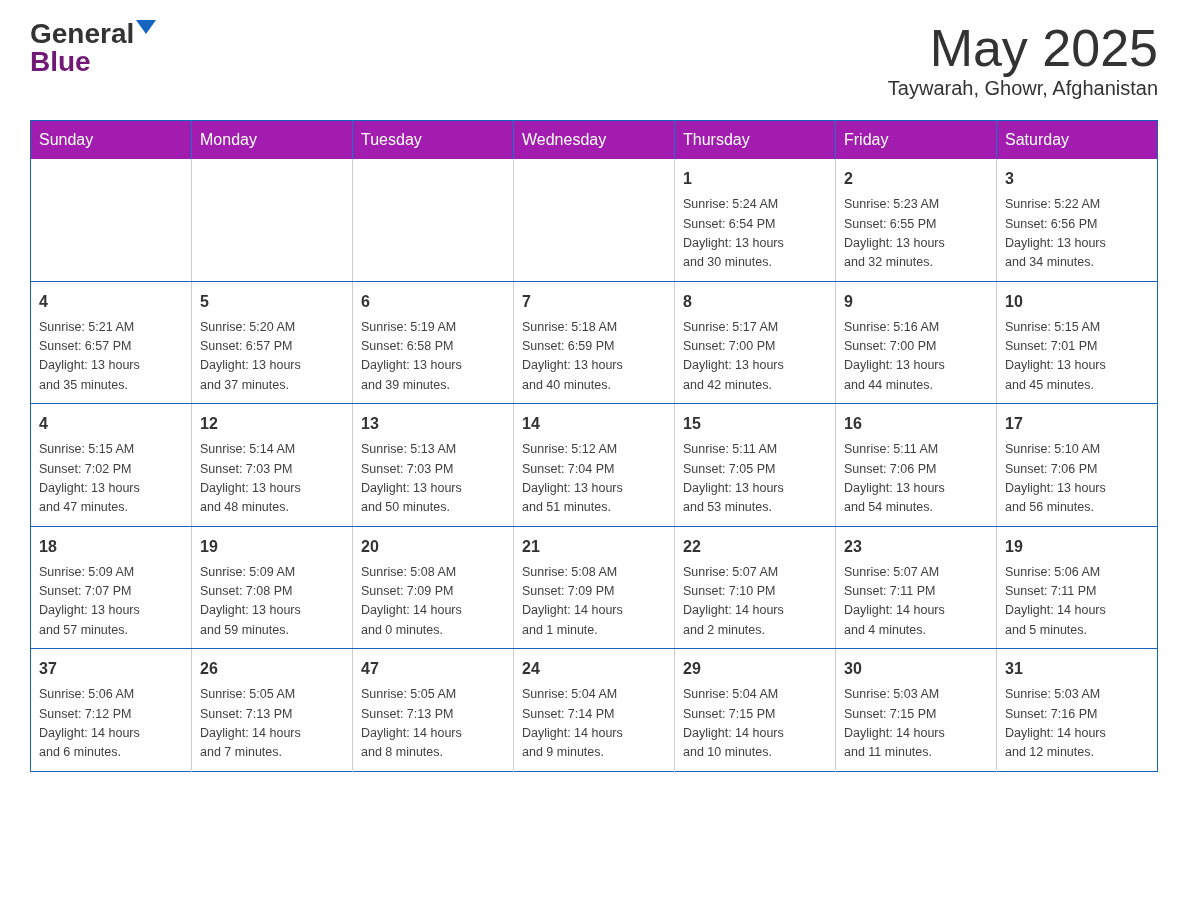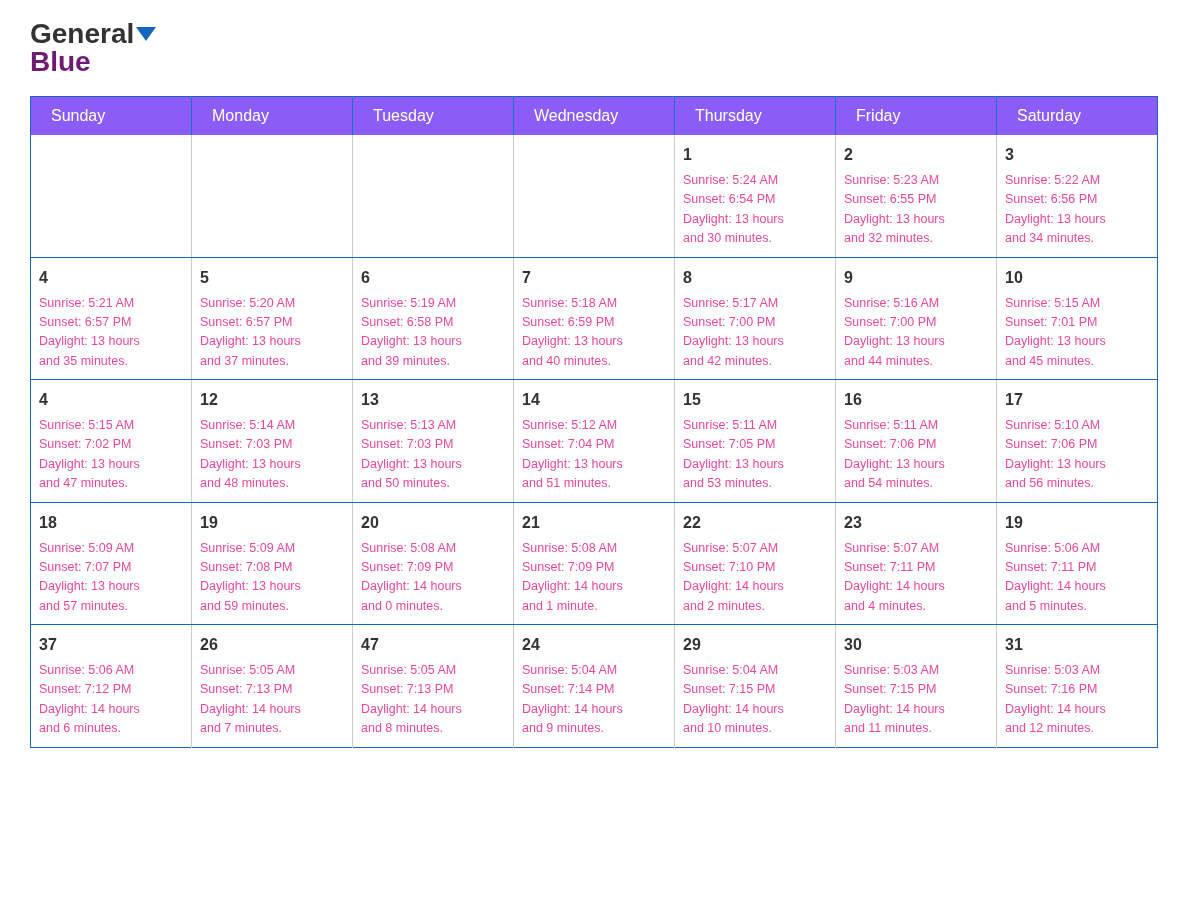--- a/index.html
+++ b/index.html
@@ -39,21 +39,20 @@
       width: 0;
       height: 0;
       border-left: 10px solid transparent;
       border-right: 10px solid transparent;
       border-top: 14px solid #1565C0;
       margin-left: 2px;
       vertical-align: middle;
     }
     .logo-row {
       display: flex;
-      align-items: center;
     }
     .title-block {
       text-align: right;
     }
     .month-title {
       font-size: 52px;
       font-weight: normal;
       color: #333;
       line-height: 1.1;
     }
@@ -61,23 +60,23 @@
       font-size: 20px;
       color: #333;
       font-weight: normal;
     }
     .calendar-table {
       width: 100%;
       border-collapse: collapse;
       border: 1px solid #1565C0;
     }
     .calendar-table th {
-      background-color: #8b5cf6;
+      background-color: #a21caf;
       color: #fff;
-      padding: 10px 20px;
+      padding: 10px 8px;
       font-size: 16px;
       font-weight: normal;
       text-align: left;
       border-right: 1px solid #1a70cc;
     }
     .calendar-table th:last-child {
       border-right: none;
     }
     .calendar-table td {
       vertical-align: top;
@@ -98,37 +97,41 @@
     }
     .day-number {
       font-size: 16px;
       font-weight: bold;
       color: #333;
       display: block;
       margin-bottom: 4px;
     }
     .day-info {
       font-size: 12.5px;
-      color: #ec4899;
+      color: #404040;
       line-height: 1.55;
     }
     .empty-cell {
       background: #fff;
     }
   </style>
 </head>
 <body>
 
 <div class="header">
   <div class="logo">
     <div class="logo-row">
       <span class="logo-text-general">General</span>
       <span class="logo-arrow"></span>
     </div>
     <span class="logo-text-blue">Blue</span>
+  </div>
+  <div class="title-block">
+    <div class="month-title">May 2025</div>
+    <div class="location-title">Taywarah, Ghowr, Afghanistan</div>
   </div>
 </div>
 
 <table class="calendar-table">
   <thead>
     <tr>
     <th>Sunday</th>
         <th>Monday</th>
         <th>Tuesday</th>
         <th>Wednesday</th>

